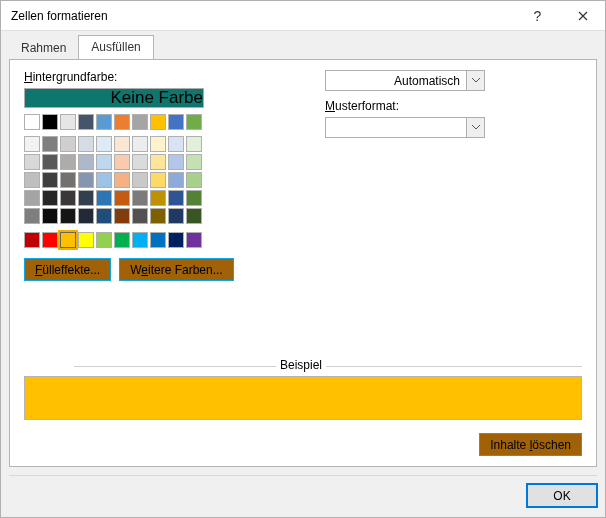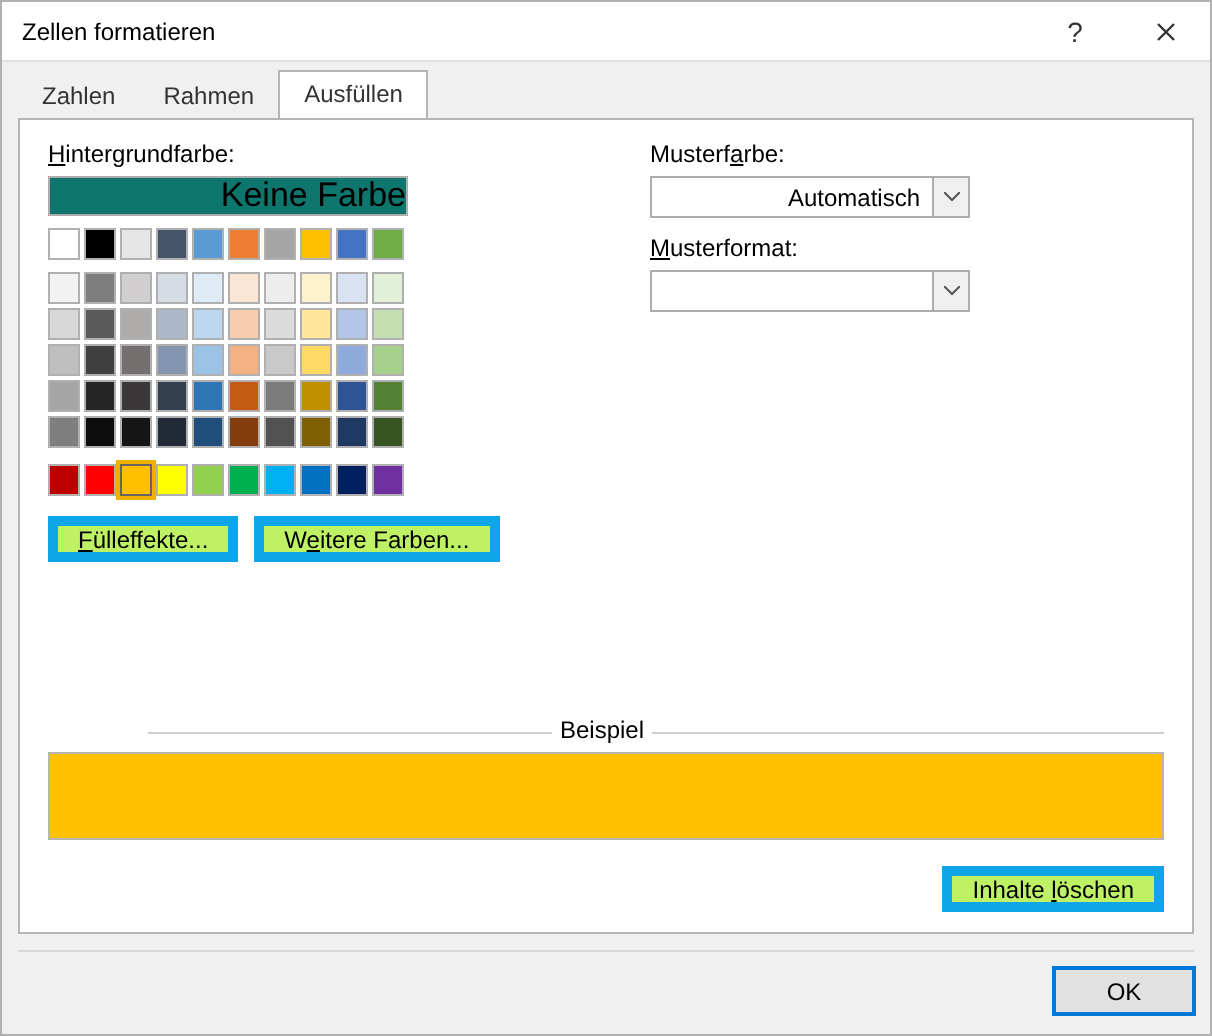--- a/index.html
+++ b/index.html
@@ -114,22 +114,22 @@
     border: 1px solid #666;
   }
   .btnrow {
     display: flex;
     gap: 8px;
     margin-top: 10px;
   }
   .pushbtn {
     height: 23px;
     padding: 0 10px;
-    border: 5px solid #0ea5e9;
-    background: #bef264;
+    border: 1px solid #0ea5e9;
+    background: #a16207;
     font-size: 12px;
     font-family: inherit;
     cursor: default;
     min-width: 80px;
   }
   .combo {
     width: 160px;
     height: 21px;
     border: 1px solid #adadad;
     background: #ffffff;
@@ -217,21 +217,20 @@
         <svg width="10" height="10" viewBox="0 0 10 10">
             <path d="M1 1 L9 9 M9 1 L1 9" stroke="#333" stroke-width="1.2"></path>
           </svg>
       </span>
     </div>
   </div>
 
   <div class="content">
 
     <div class="tabstrip">
-      <div class="tab">Zahlen</div>
       <div class="tab">Rahmen</div>
       <div class="tab active">Ausfüllen</div>
     </div>
 
     <div class="tabpanel">
 
       <div class="columns">
 
         <div class="col-left">
           <span class="label"><span class="underline">H</span><span>intergrundfarbe:</span></span>
@@ -317,21 +316,20 @@
               <div class="swatch" style="background: rgb(112, 48, 160);"></div>
             </div>
 
           <div class="btnrow">
             <button class="pushbtn"><span class="underline">F</span><span>ülleffekte...</span></button>
             <button class="pushbtn"><span>W</span><span class="underline">e</span><span>itere Farben...</span></button>
           </div>
         </div>
 
         <div class="col-right">
-          <span class="label"><span>Musterf</span><span class="underline">a</span><span>rbe:</span></span>
           <div class="combo">
             <div class="combo-text">Automatisch</div>
             <div class="combo-arrow">
               <svg width="8" height="5" viewBox="0 0 8 5">
                   <path d="M0 0 L4 4 L8 0" fill="none" stroke="#555" stroke-width="1"></path>
                 </svg>
             </div>
           </div>
 
           <span class="label"><span class="underline">M</span><span>usterformat:</span></span>

